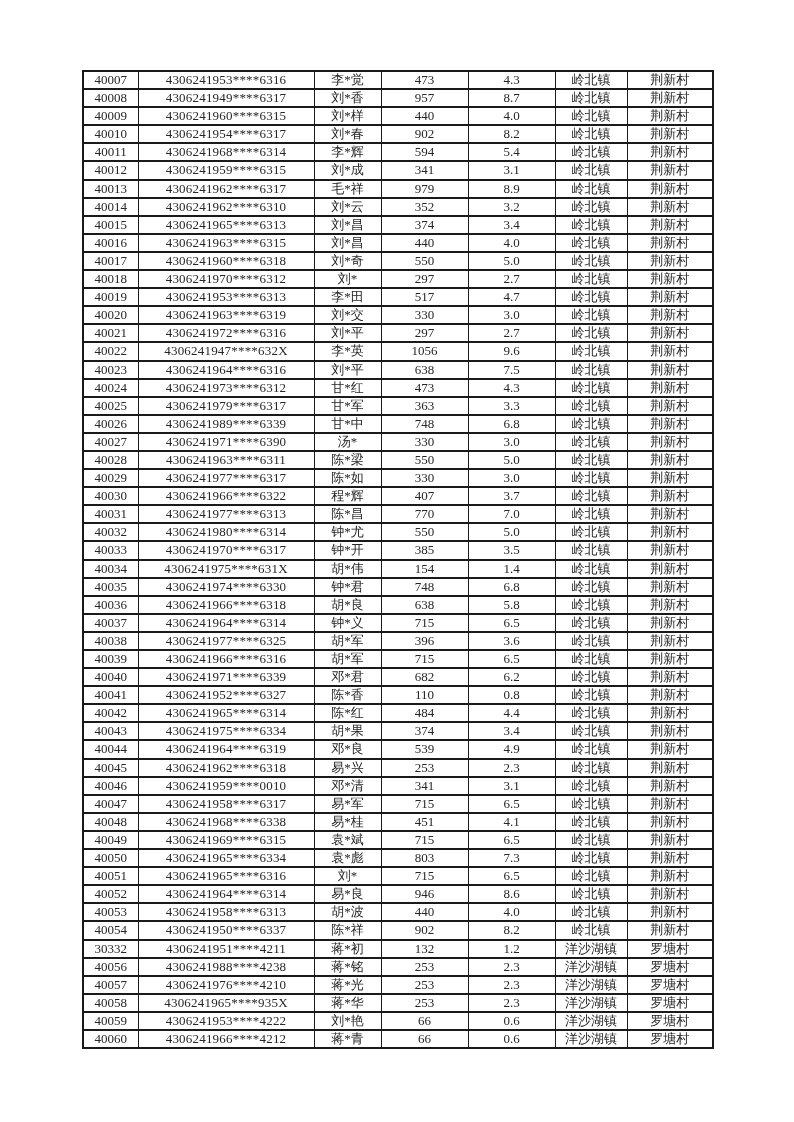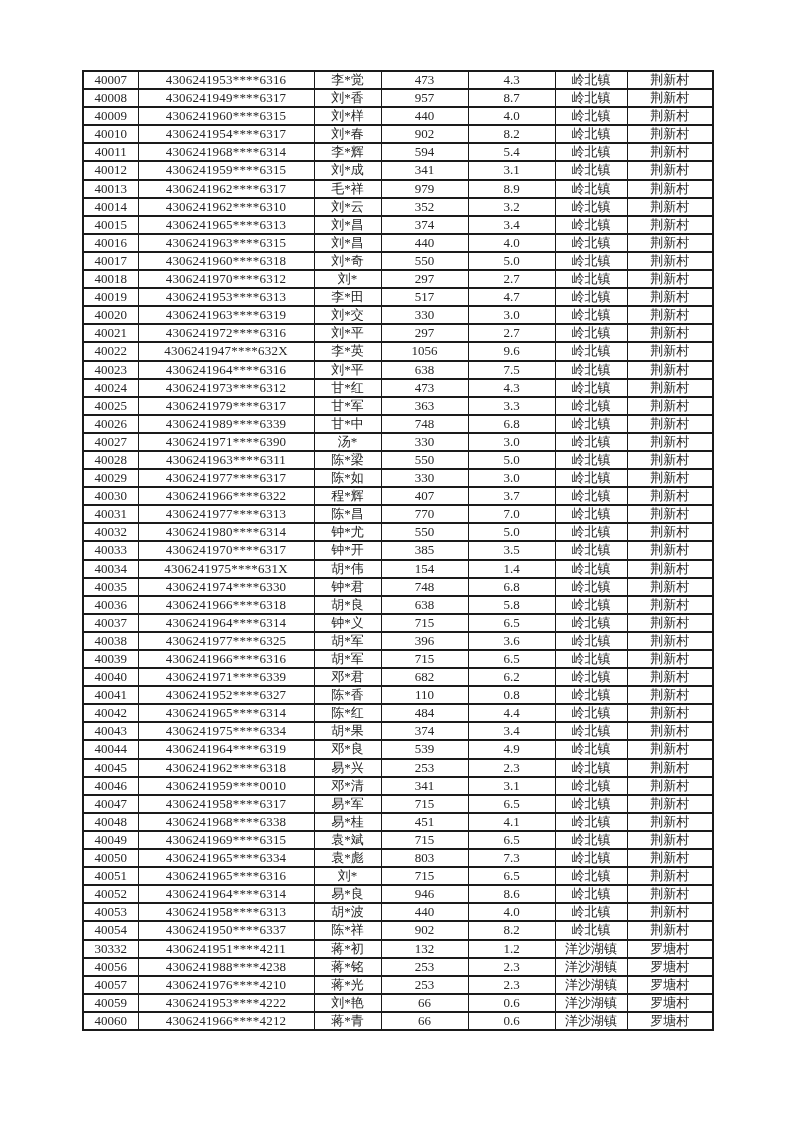--- a/index.html
+++ b/index.html
@@ -516,20 +516,29 @@
         <tr>
       <td class="col-seq">40057</td>
       <td class="col-id">4306241976****4210</td>
       <td class="col-name">蒋*光</td>
       <td class="col-amount">253</td>
       <td class="col-rate">2.3</td>
       <td class="col-town">洋沙湖镇</td>
       <td class="col-village">罗塘村</td>
     </tr>
         <tr>
+      <td class="col-seq">40058</td>
+      <td class="col-id">4306241965****935X</td>
+      <td class="col-name">蒋*华</td>
+      <td class="col-amount">253</td>
+      <td class="col-rate">2.3</td>
+      <td class="col-town">洋沙湖镇</td>
+      <td class="col-village">罗塘村</td>
+    </tr>
+        <tr>
       <td class="col-seq">40059</td>
       <td class="col-id">4306241953****4222</td>
       <td class="col-name">刘*艳</td>
       <td class="col-amount">66</td>
       <td class="col-rate">0.6</td>
       <td class="col-town">洋沙湖镇</td>
       <td class="col-village">罗塘村</td>
     </tr>
         <tr>
       <td class="col-seq">40060</td>

